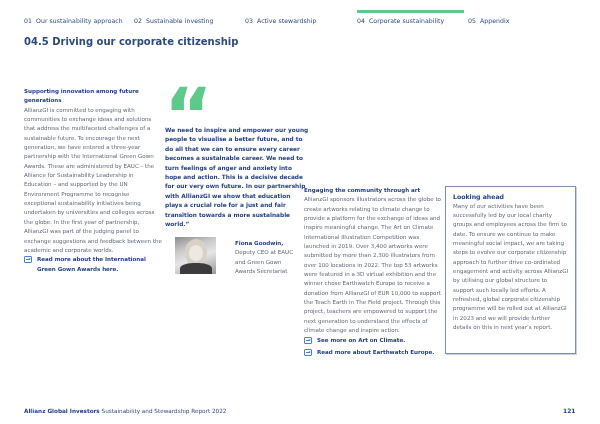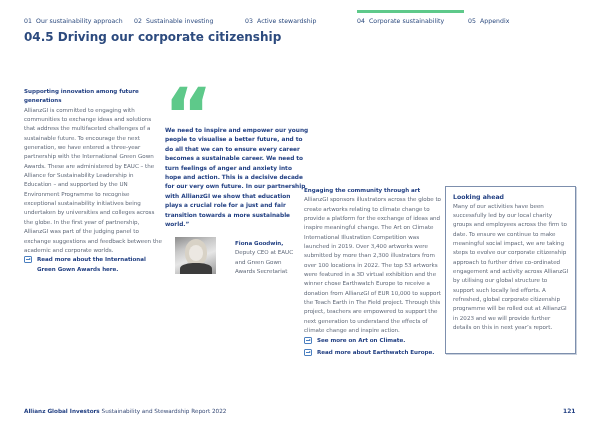--- a/index.html
+++ b/index.html
@@ -4,21 +4,21 @@
 <style>
   * { box-sizing: border-box; margin: 0; padding: 0; }
   html, body { width: 600px; height: 424px; background: #ffffff; overflow: hidden; }
   body { font-family: "DejaVu Sans", sans-serif; color: #5a6378; position: relative; }
 
   .nav { position: absolute; top: 0; left: 0; width: 600px; height: 30px; }
   .nav-item { position: absolute; top: 17px; font-size: 6.2px; color: #2c4a7e; white-space: nowrap; letter-spacing: 0.05px; }
   .nav-item .num { margin-right: 4px; }
   .nav-item.active::before { content: ""; position: absolute; left: 0; top: -7px; width: 107px; height: 3px; background: #5ec98a; }
 
-  .page-title { position: absolute; top: 30px; left: 24px; font-size: 12px; color: #2c4a7e; white-space: nowrap; }
+  .page-title { position: absolute; top: 36px; left: 24px; font-size: 10px; color: #2c4a7e; white-space: nowrap; }
 
   .col { position: absolute; font-size: 5.55px; line-height: 9.35px; color: #5f6878; }
   .col .head { color: #213f82; font-weight: bold; }
   .col p { margin: 0; }
 
   .col1 { left: 24px; top: 87px; width: 138px; }
   .col3 { left: 304px; top: 186px; width: 138px; }
 
   .link { position: relative; padding-left: 13px; color: #213f82; font-weight: bold; }
   .link .lk-icon { position: absolute; left: 0; top: 1px; width: 8px; height: 7px; border: 1px solid #4a7fc0; border-radius: 1px; }

